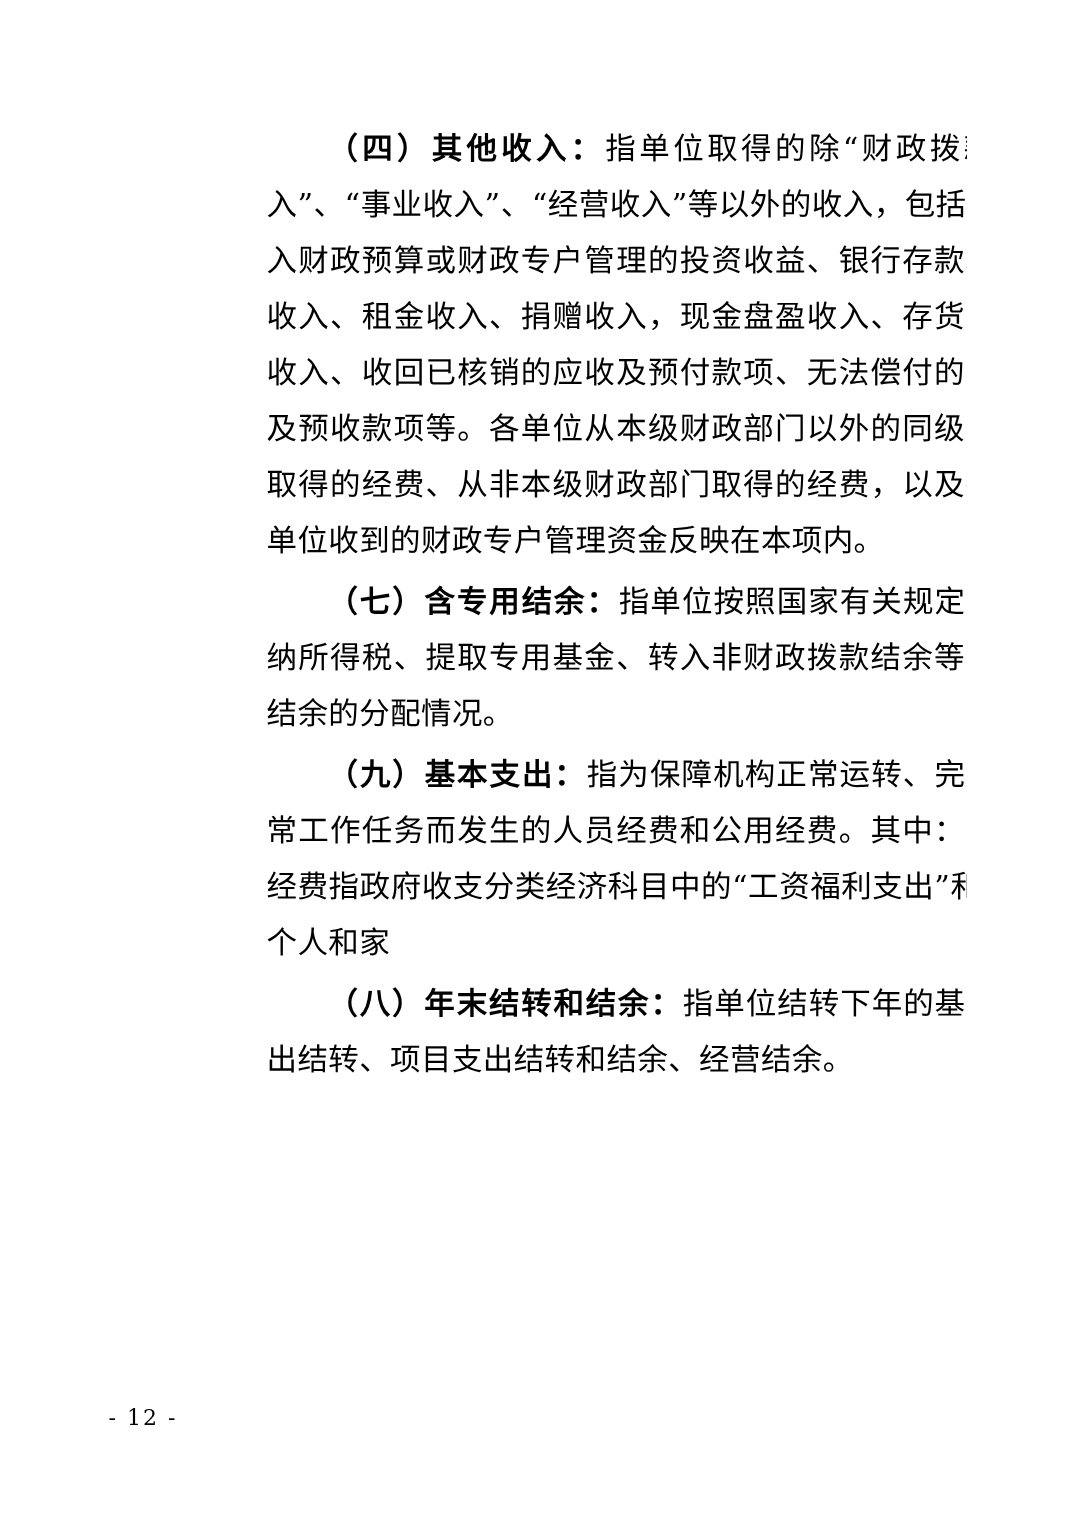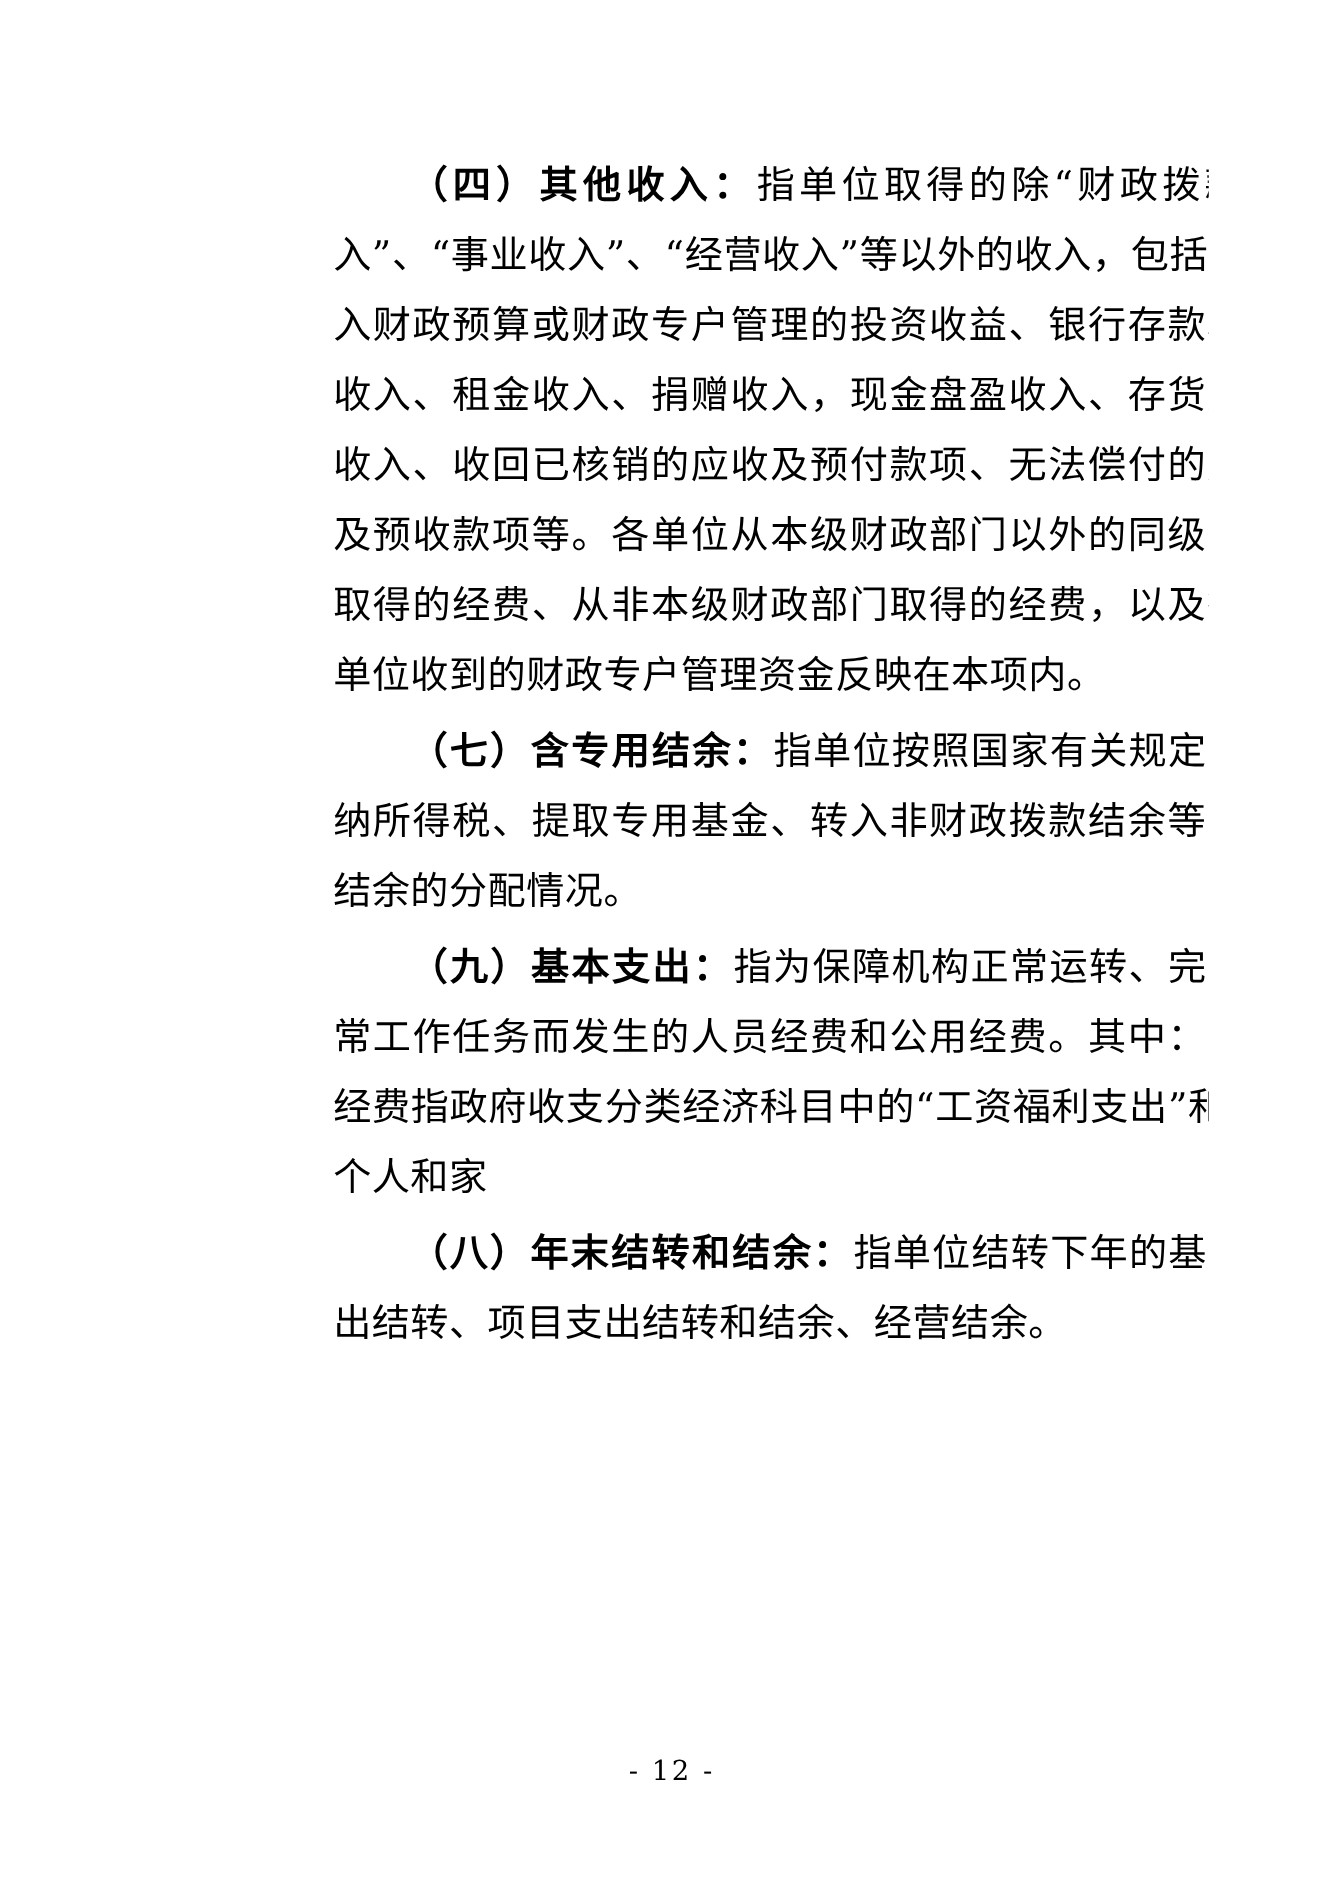--- a/index.html
+++ b/index.html
@@ -40,21 +40,20 @@
     letter-spacing: 1.2px;
   }
   .para .body {
     font-weight: 400;
   }
   .footer {
     position: absolute;
     left: 0;
     right: 0;
     top: 1405px;
-    text-align: center;
     font-size: 22px;
     font-family: "DejaVu Serif", "Liberation Serif", serif;
     color: #000;
     letter-spacing: 2px;
   }
 </style>
 </head>
 <body>
 
 <div class="page">

